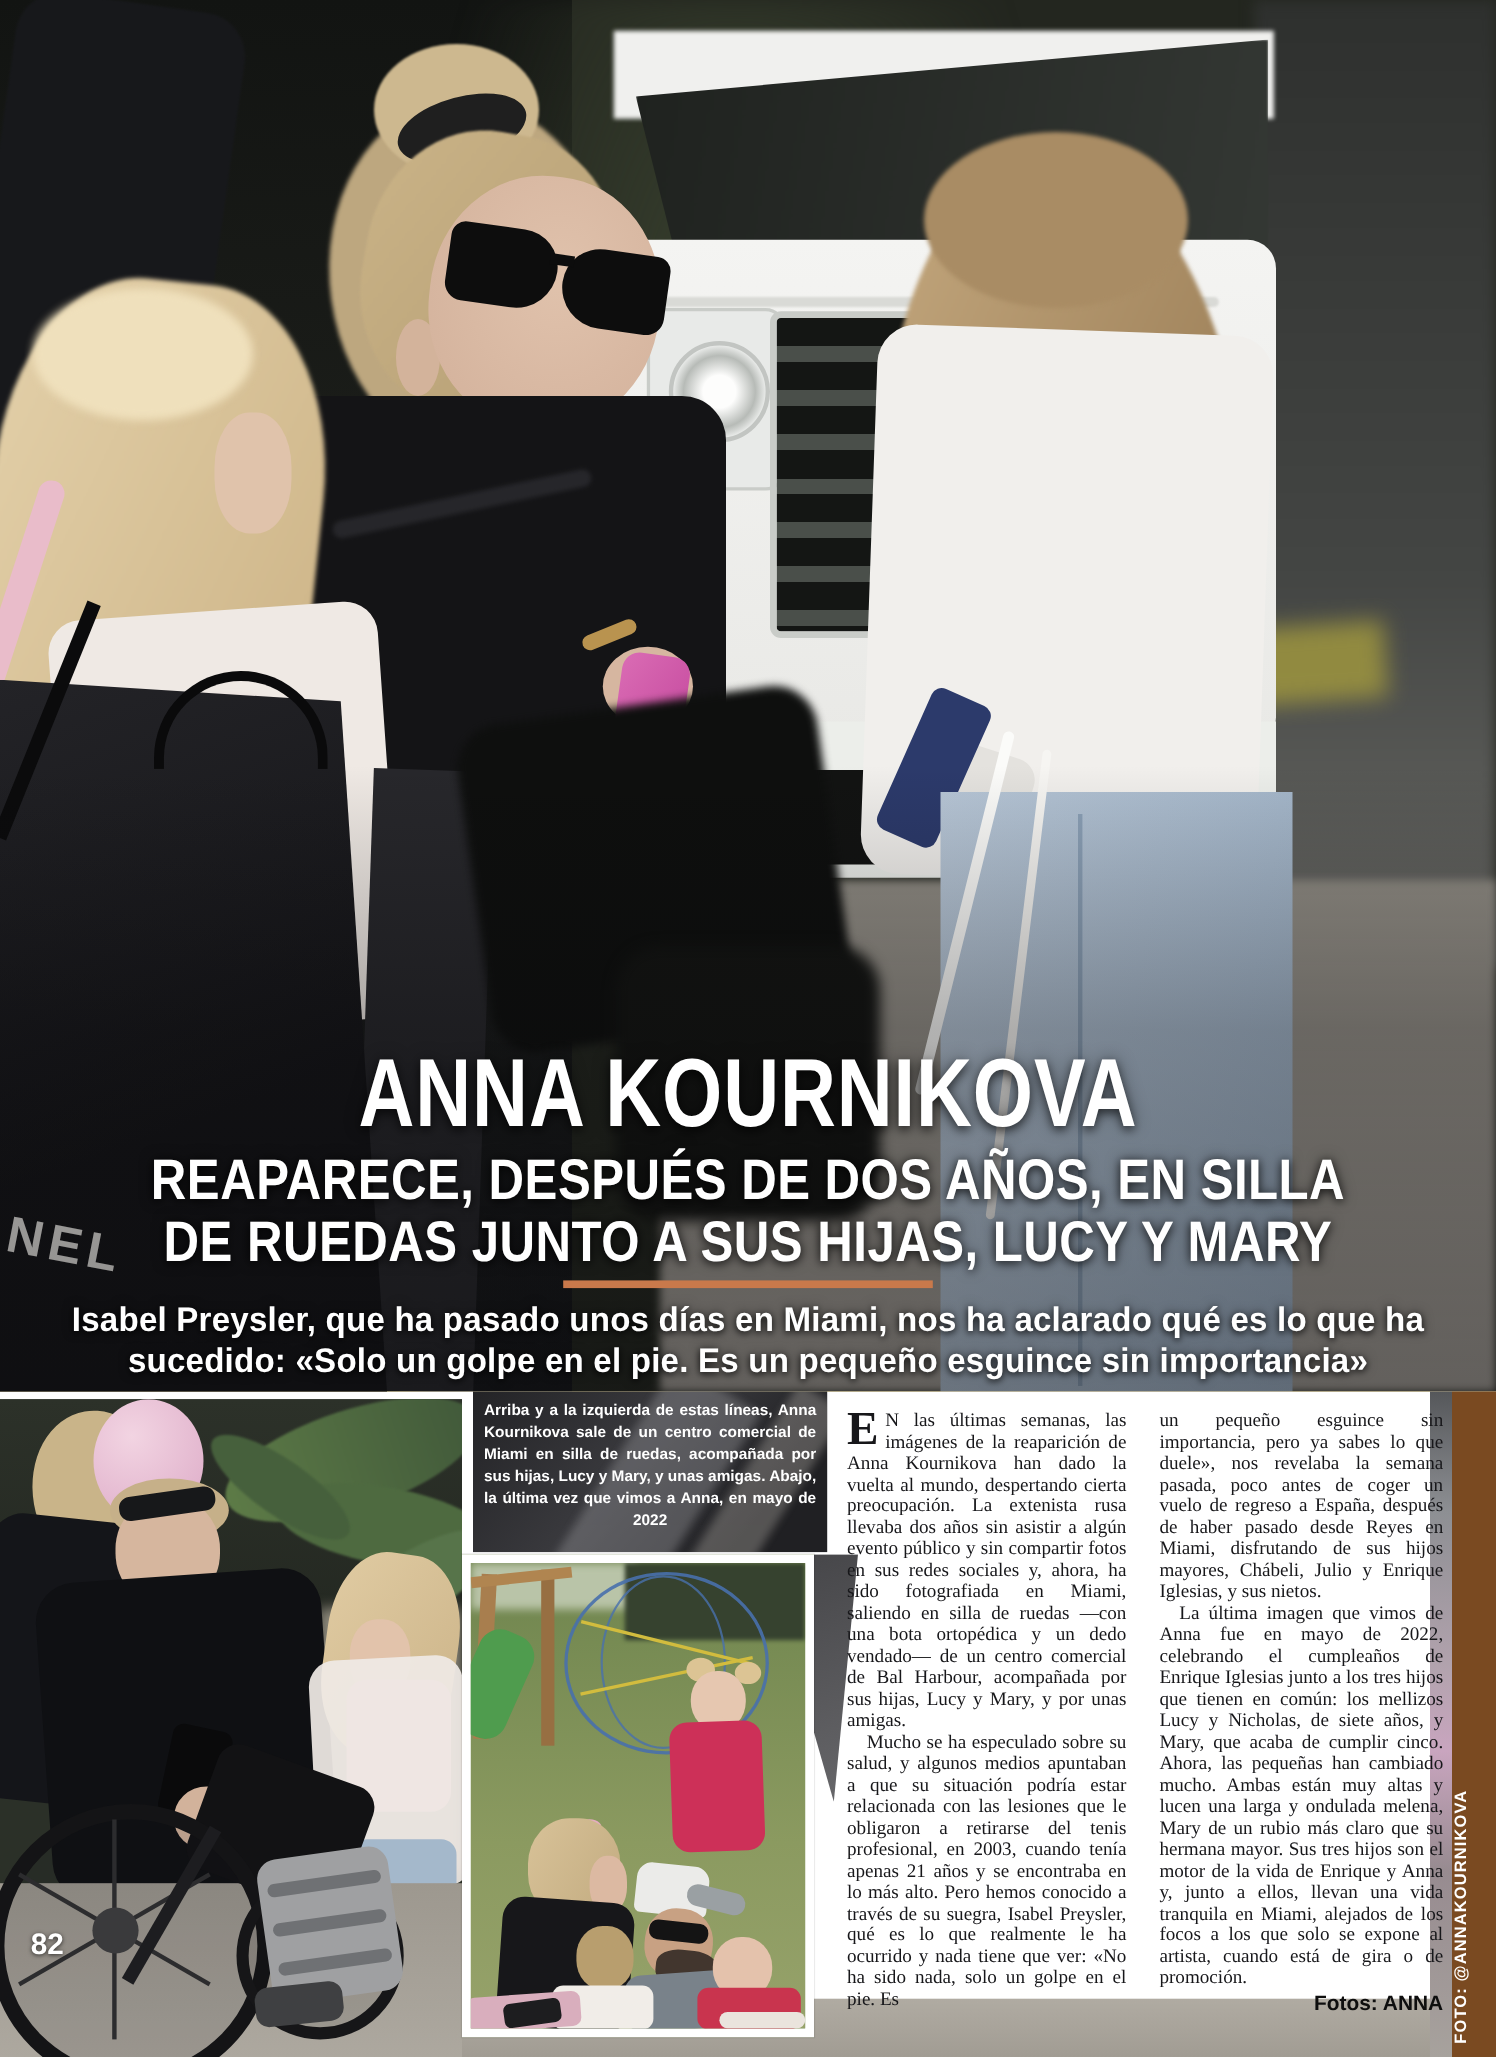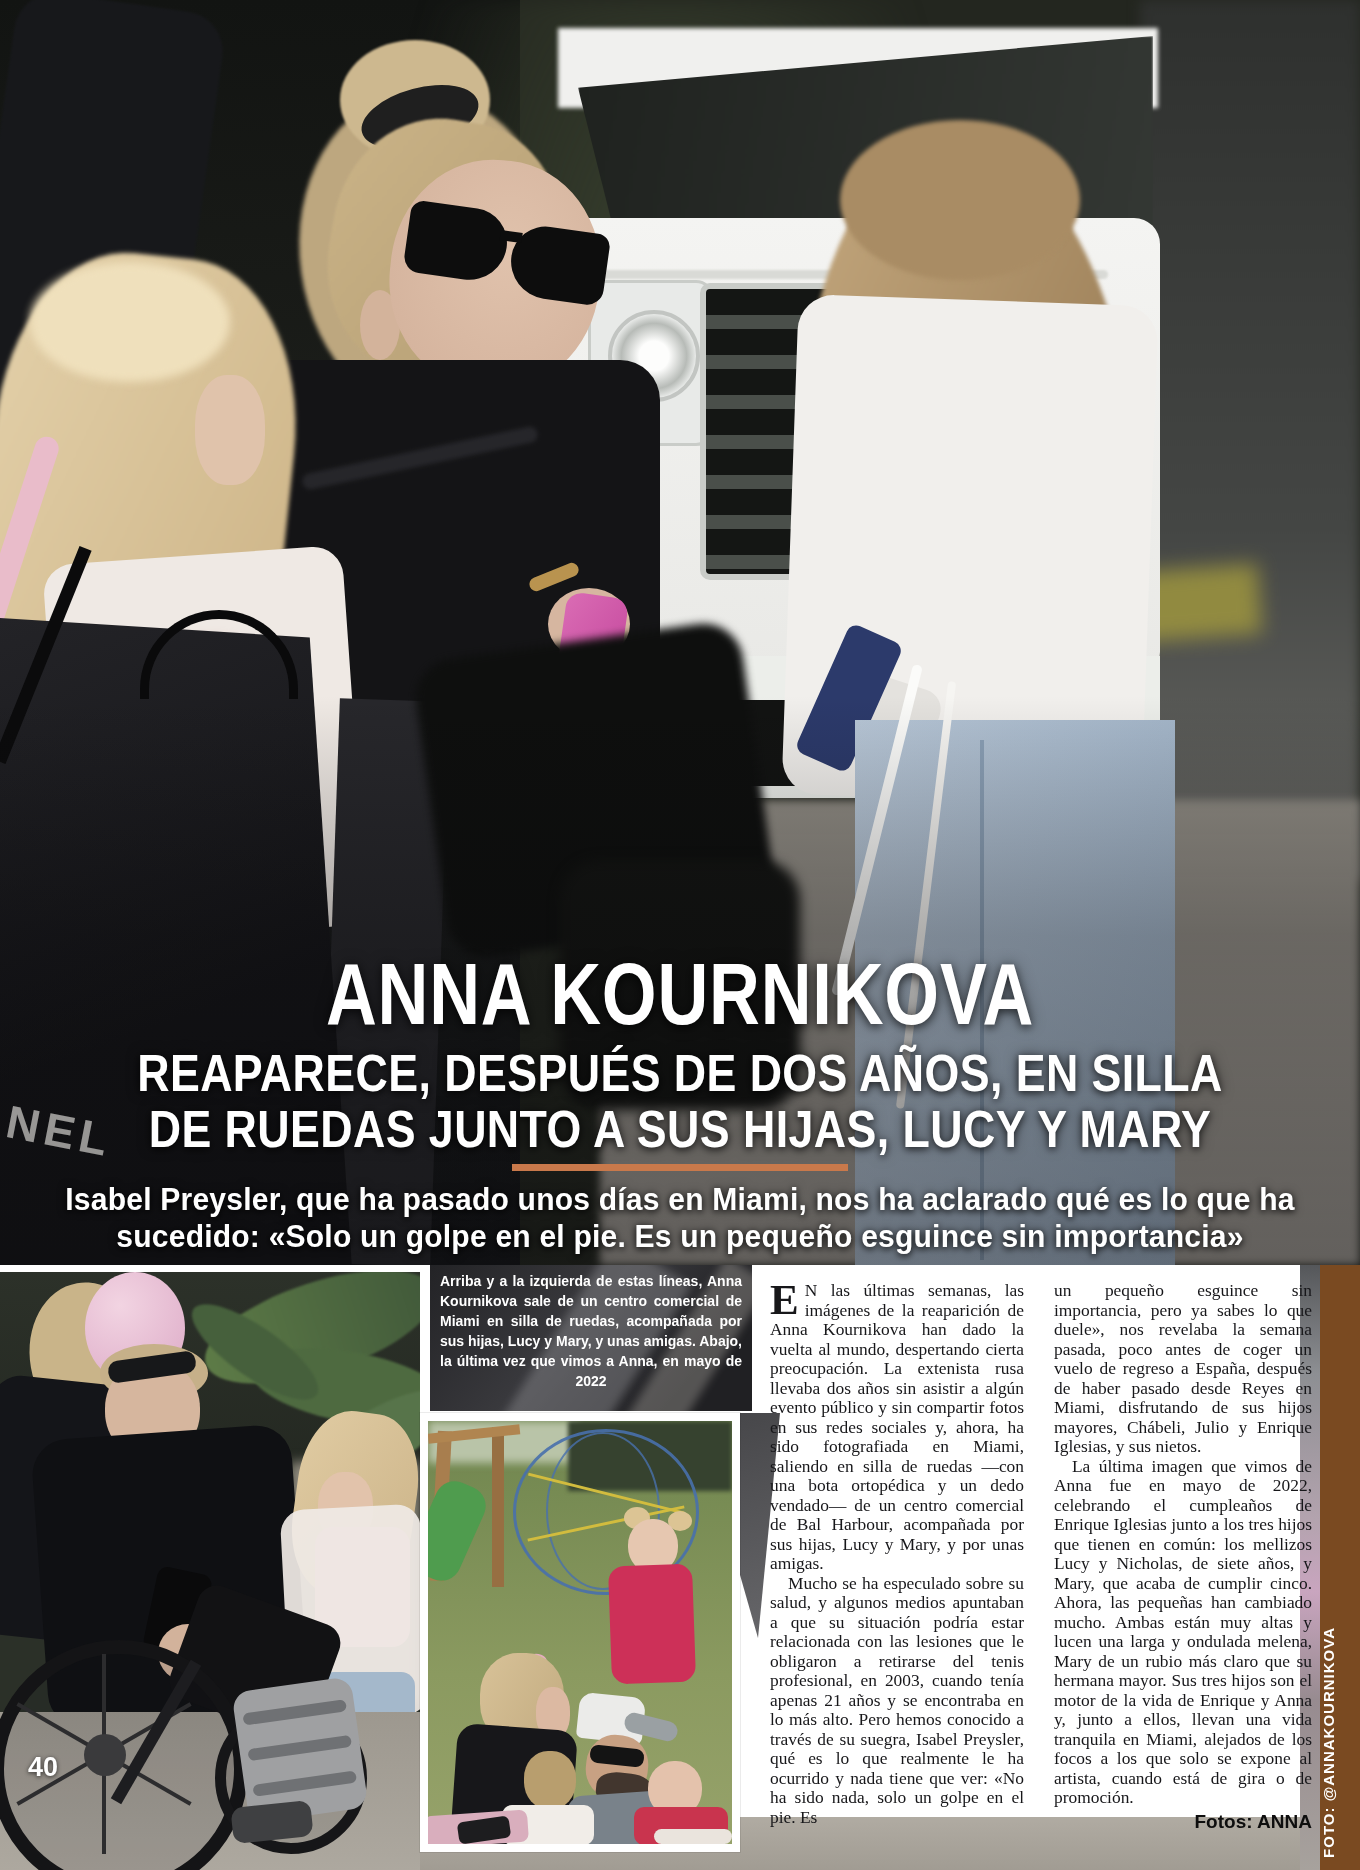--- a/index.html
+++ b/index.html
@@ -180,21 +180,21 @@
         <div class="s rd" style="left:80px;top:80px;width:42px;height:42px;background:#3a3a3c;"></div>
       </div>
       <div class="s rd" style="left:215px;top:430px;width:130px;height:130px;border:11px solid #161618;background:rgba(20,20,22,.1);"></div>
       <div class="s" style="left:150px;top:380px;width:12px;height:160px;background:#1d1d20;transform:rotate(30deg);"></div>
       <div class="s" style="left:240px;top:412px;width:120px;height:132px;background:#9fa0a2;border-radius:18px;transform:rotate(-8deg);">
         <div class="s" style="left:8px;top:22px;width:104px;height:12px;background:#6f7174;border-radius:6px;"></div>
         <div class="s" style="left:8px;top:58px;width:104px;height:12px;background:#6f7174;border-radius:6px;"></div>
         <div class="s" style="left:8px;top:94px;width:104px;height:12px;background:#6f7174;border-radius:6px;"></div>
       </div>
       <div class="s" style="left:232px;top:532px;width:80px;height:36px;background:#3f4042;border-radius:12px;transform:rotate(-6deg);"></div>
-      <div class="page-number">40</div>
+      <div class="page-number">82</div>
     </div>
 
     <div class="caption-panel">
       <div class="s b4" style="left:120px;top:-20px;width:90px;height:220px;background:#8a8a8e;opacity:.45;transform:rotate(32deg);"></div>
       <div class="s b4" style="left:240px;top:-10px;width:50px;height:200px;background:#b9b5ae;opacity:.35;transform:rotate(32deg);"></div>
       <div class="caption-text">Arriba y a la izquierda de estas líneas, Anna Kournikova sale de un centro comercial de Miami en silla de ruedas, acompañada por sus hijas, Lucy y Mary, y unas amigas. Abajo, la última vez que vimos a Anna, en mayo de 2022</div>
     </div>
 
     <div class="wedge"></div>
 

